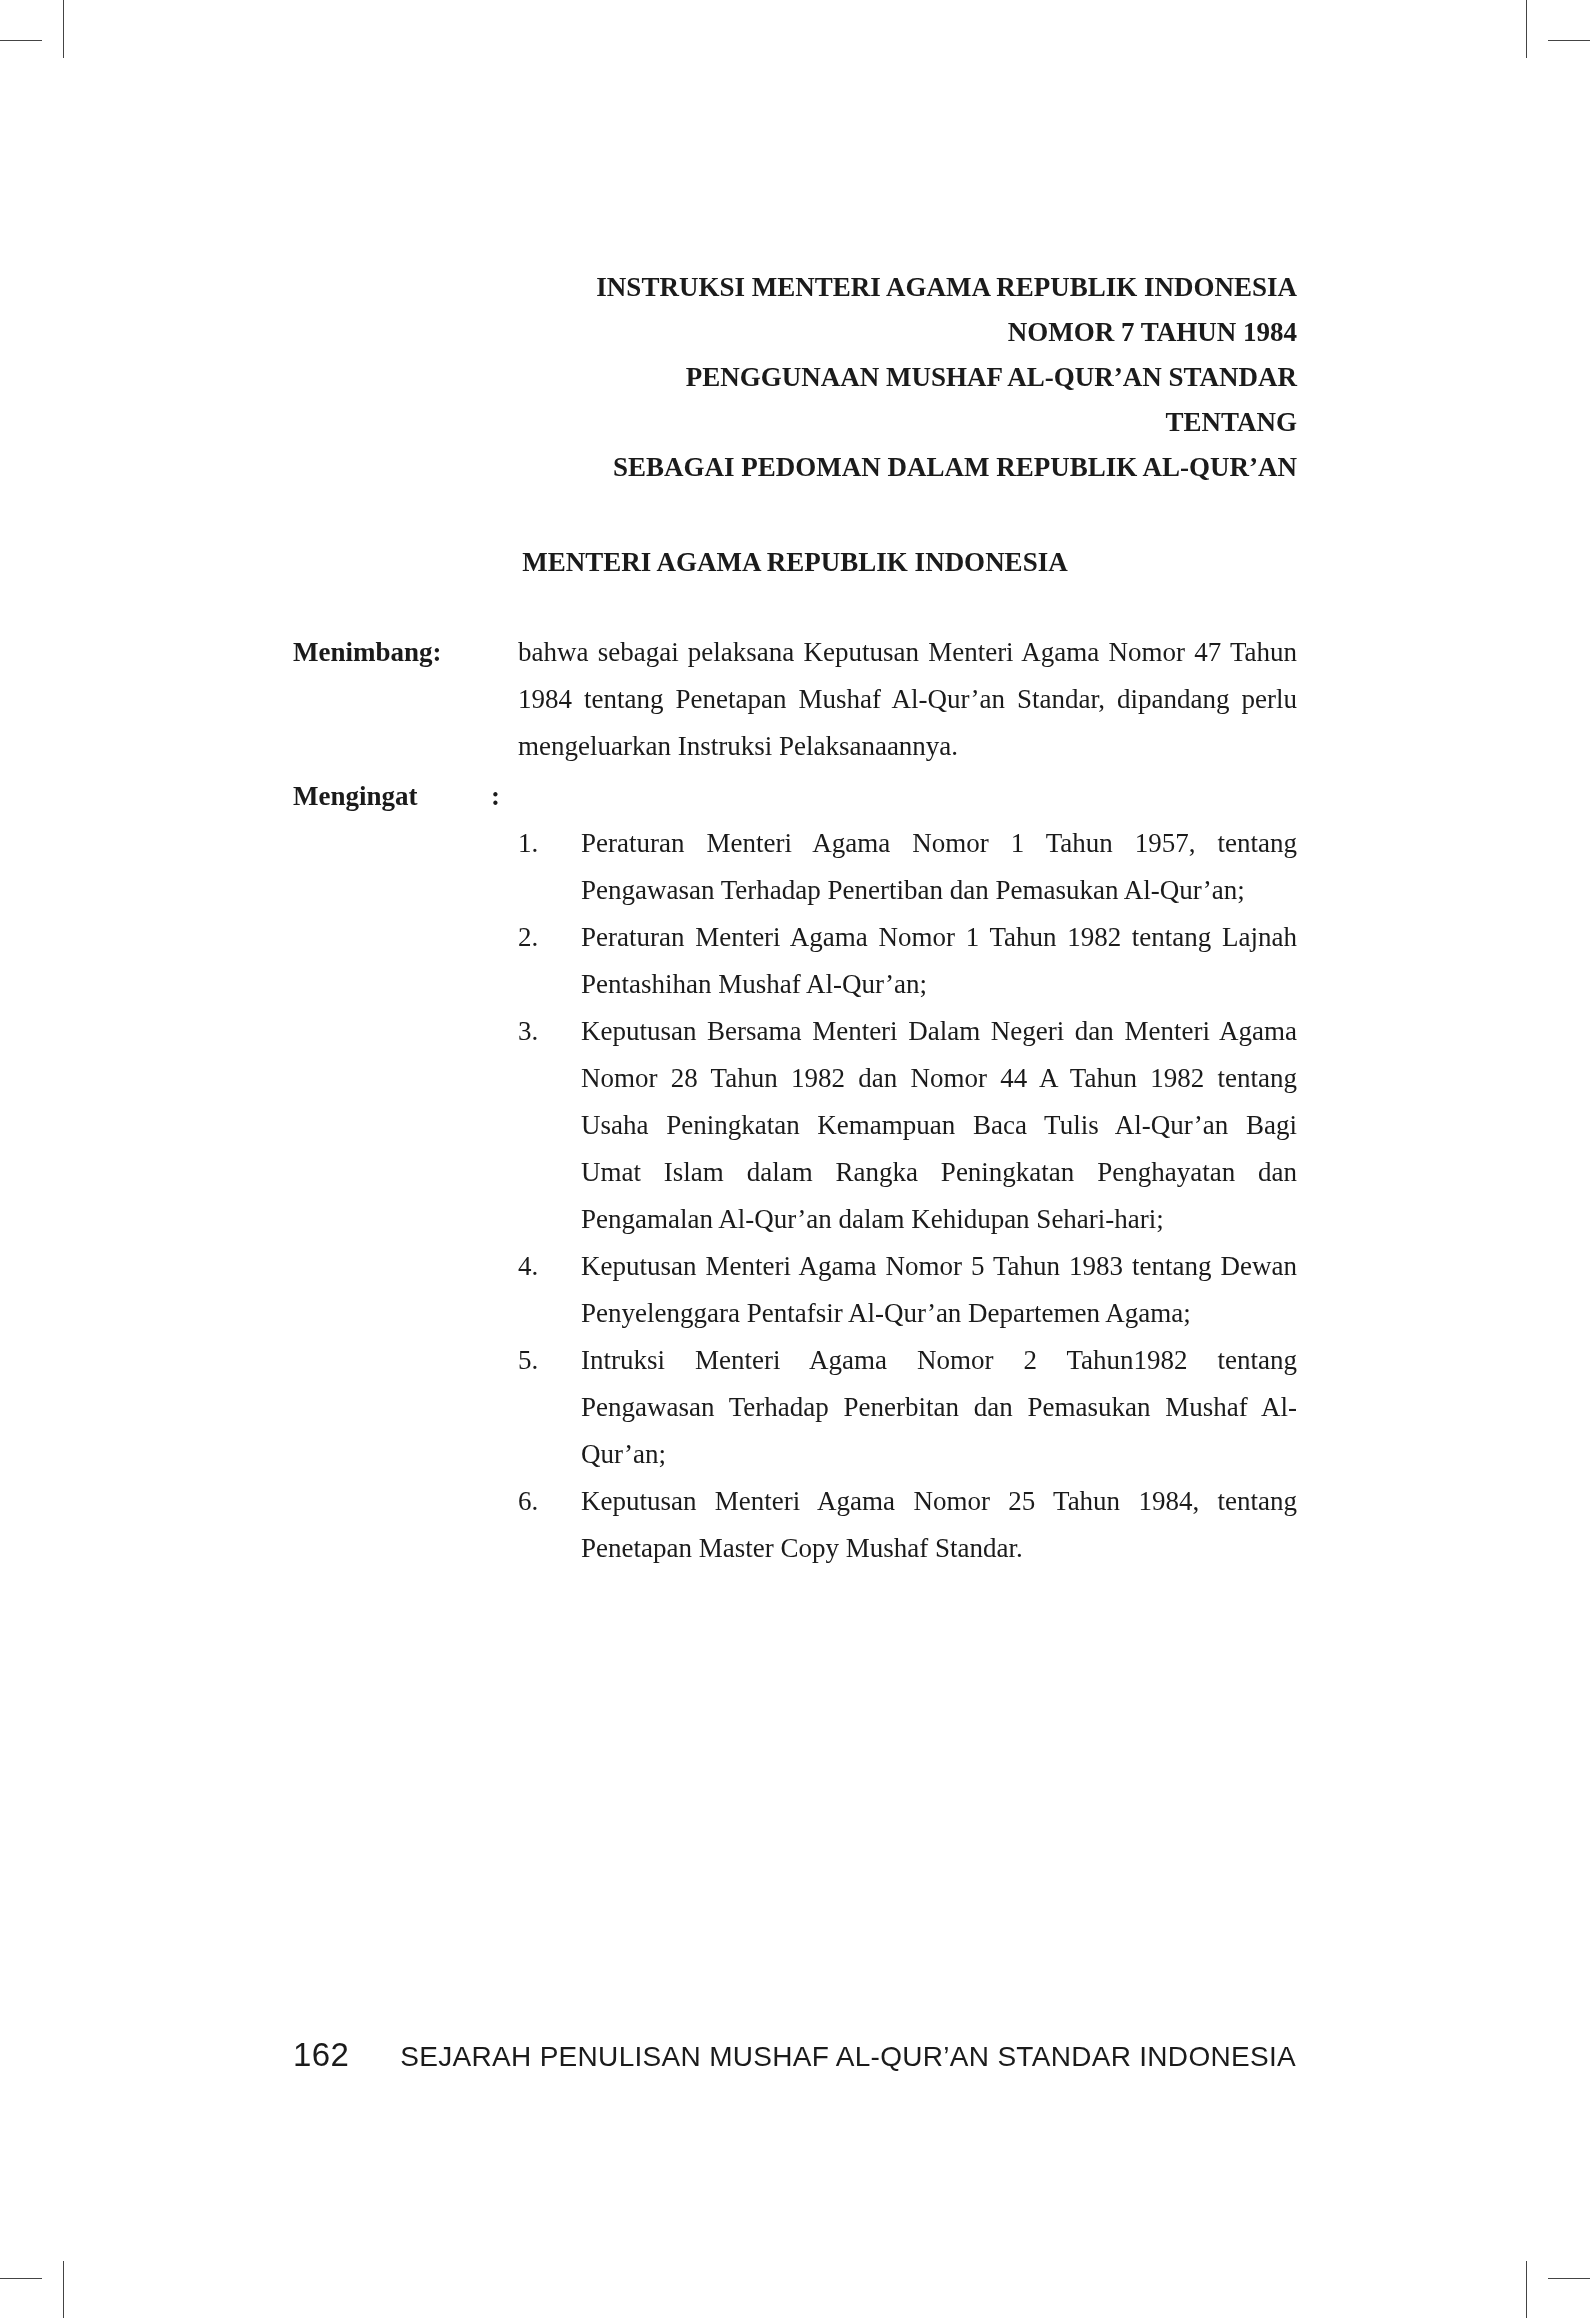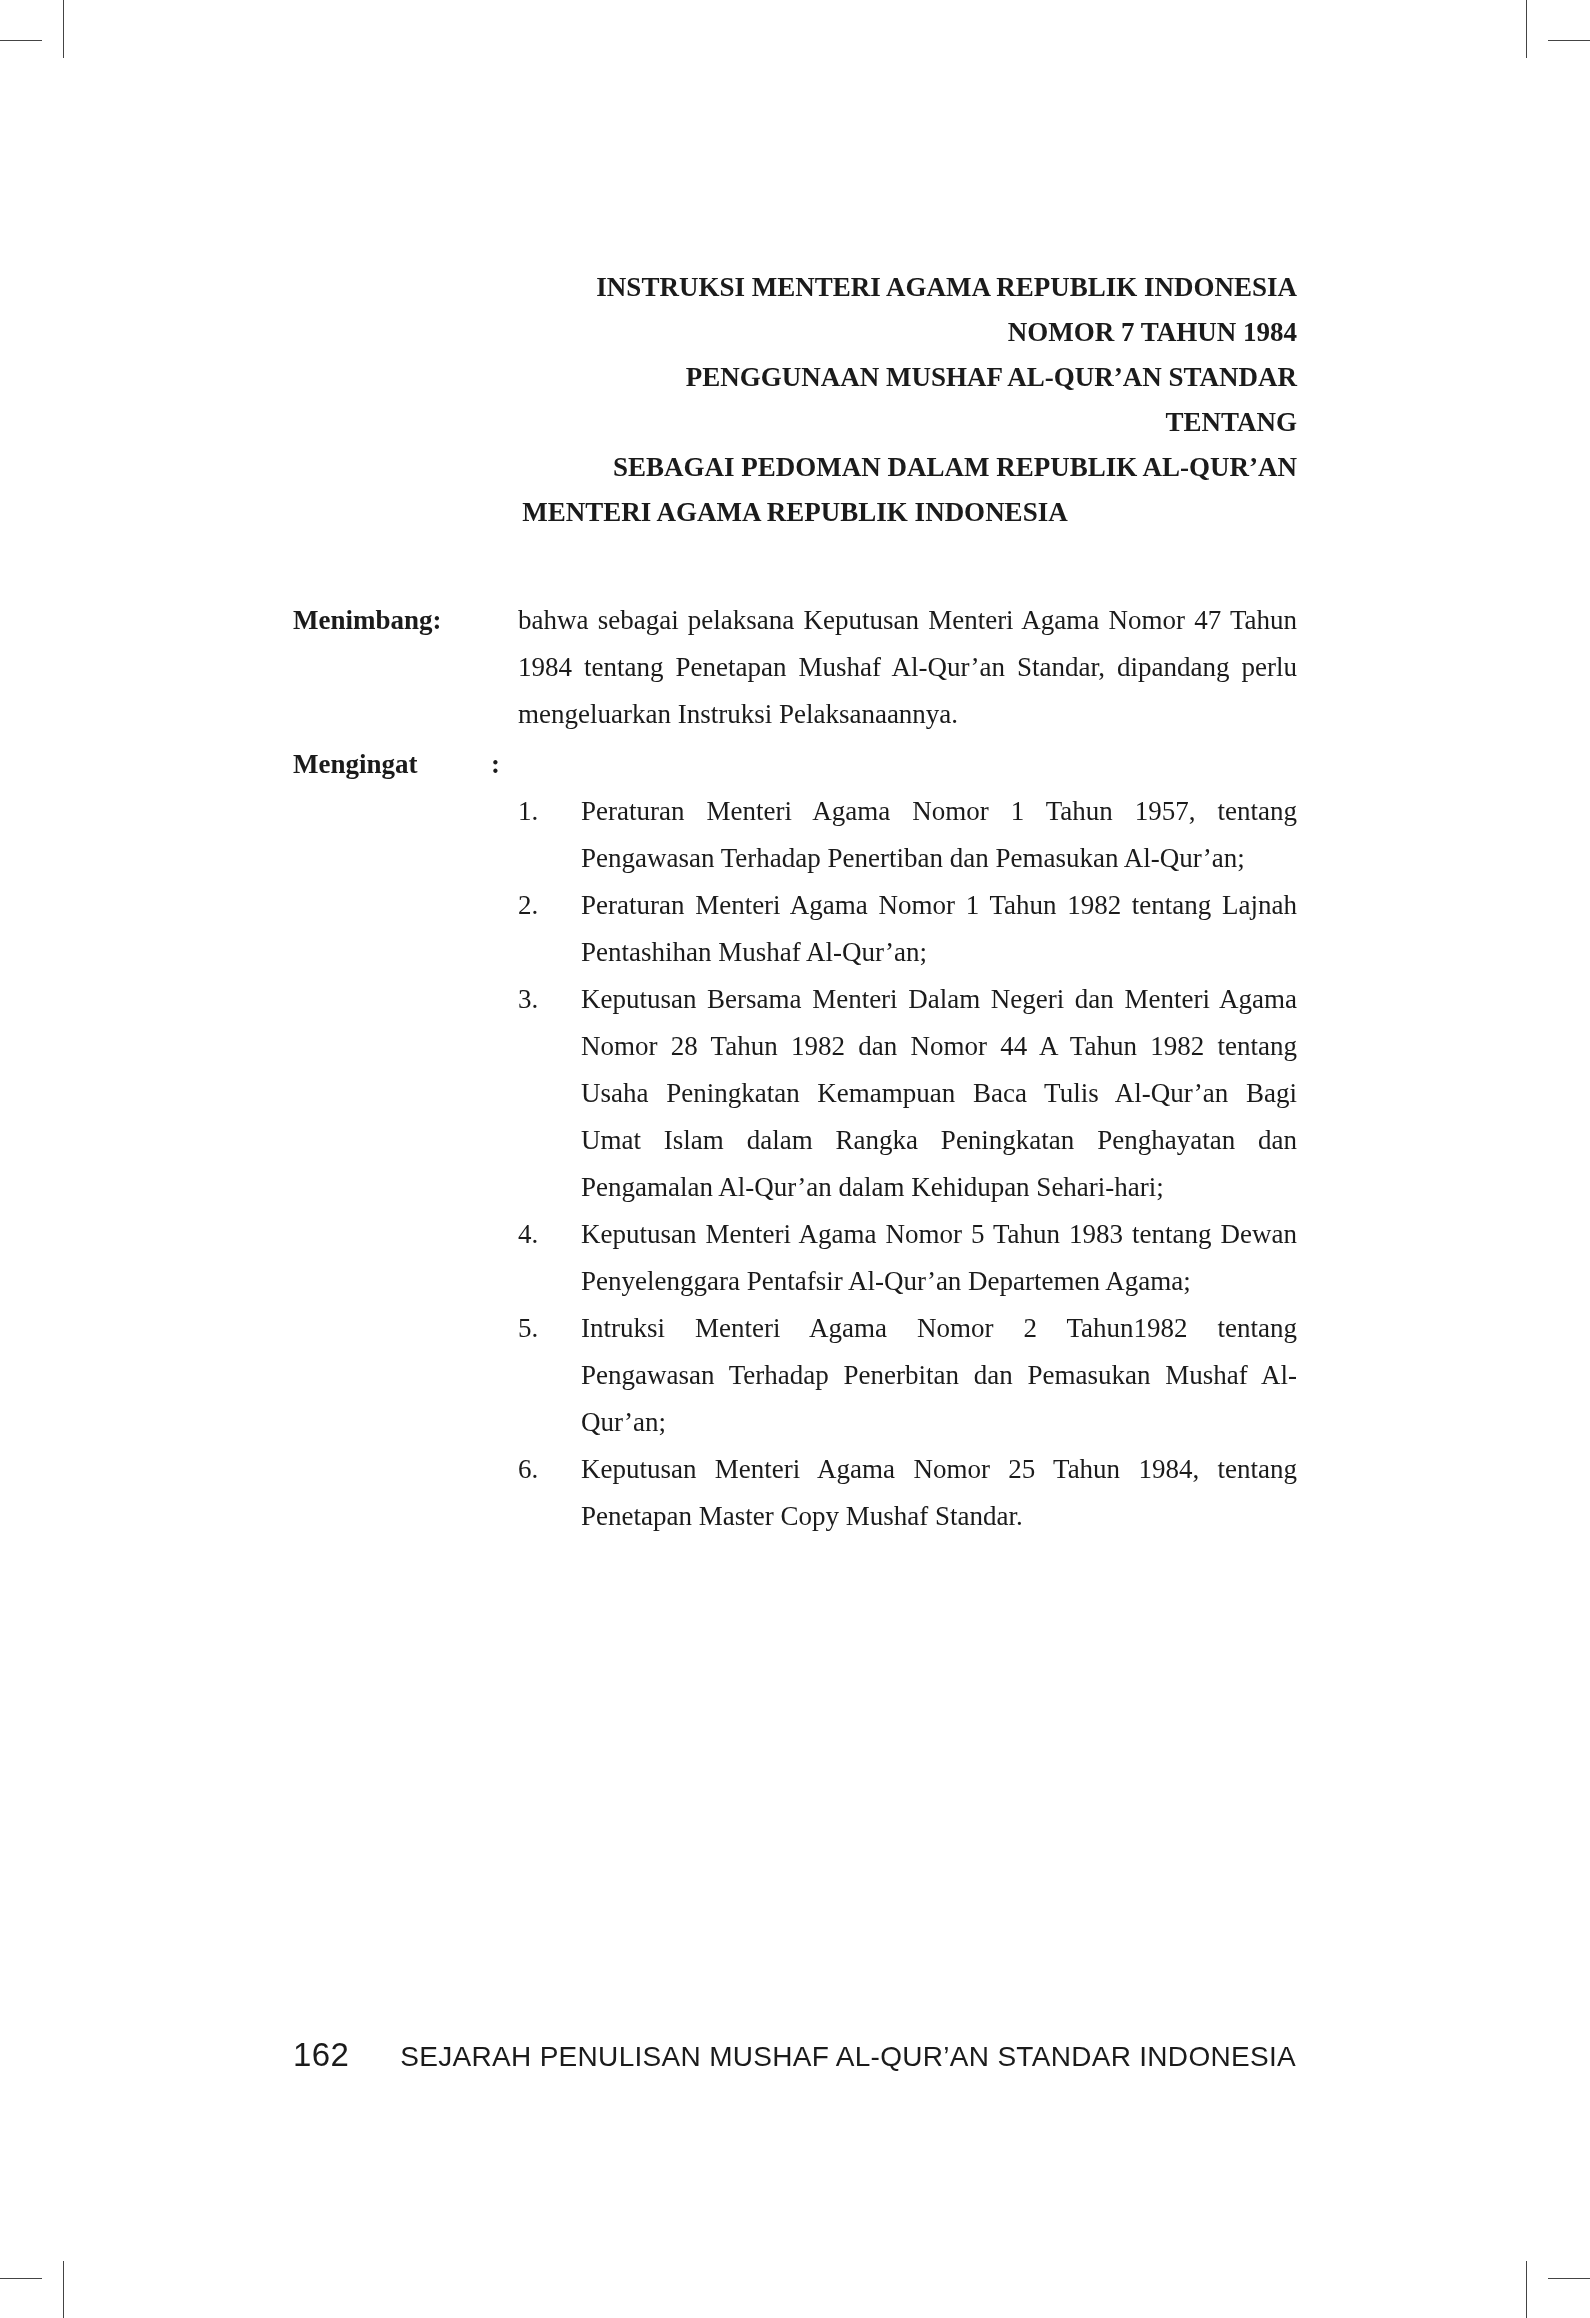--- a/index.html
+++ b/index.html
@@ -42,25 +42,26 @@
     line-height: 47px;
   }
   .title-block {
     text-align: right;
     font-weight: bold;
     line-height: 45px;
   }
   .doc-heading {
     text-align: center;
     font-weight: bold;
+    margin-top: 50px;
     line-height: 45px;
   }
   .menimbang {
     display: flex;
-    margin-top: 62px;
+    margin-top: 44px;
     justify-content: flex-end;
   }
   .menimbang .label {
     flex: none;
     width: 225px;
     font-weight: bold;
   }
   .menimbang .text {
     flex: 1;
     text-align: justify;

